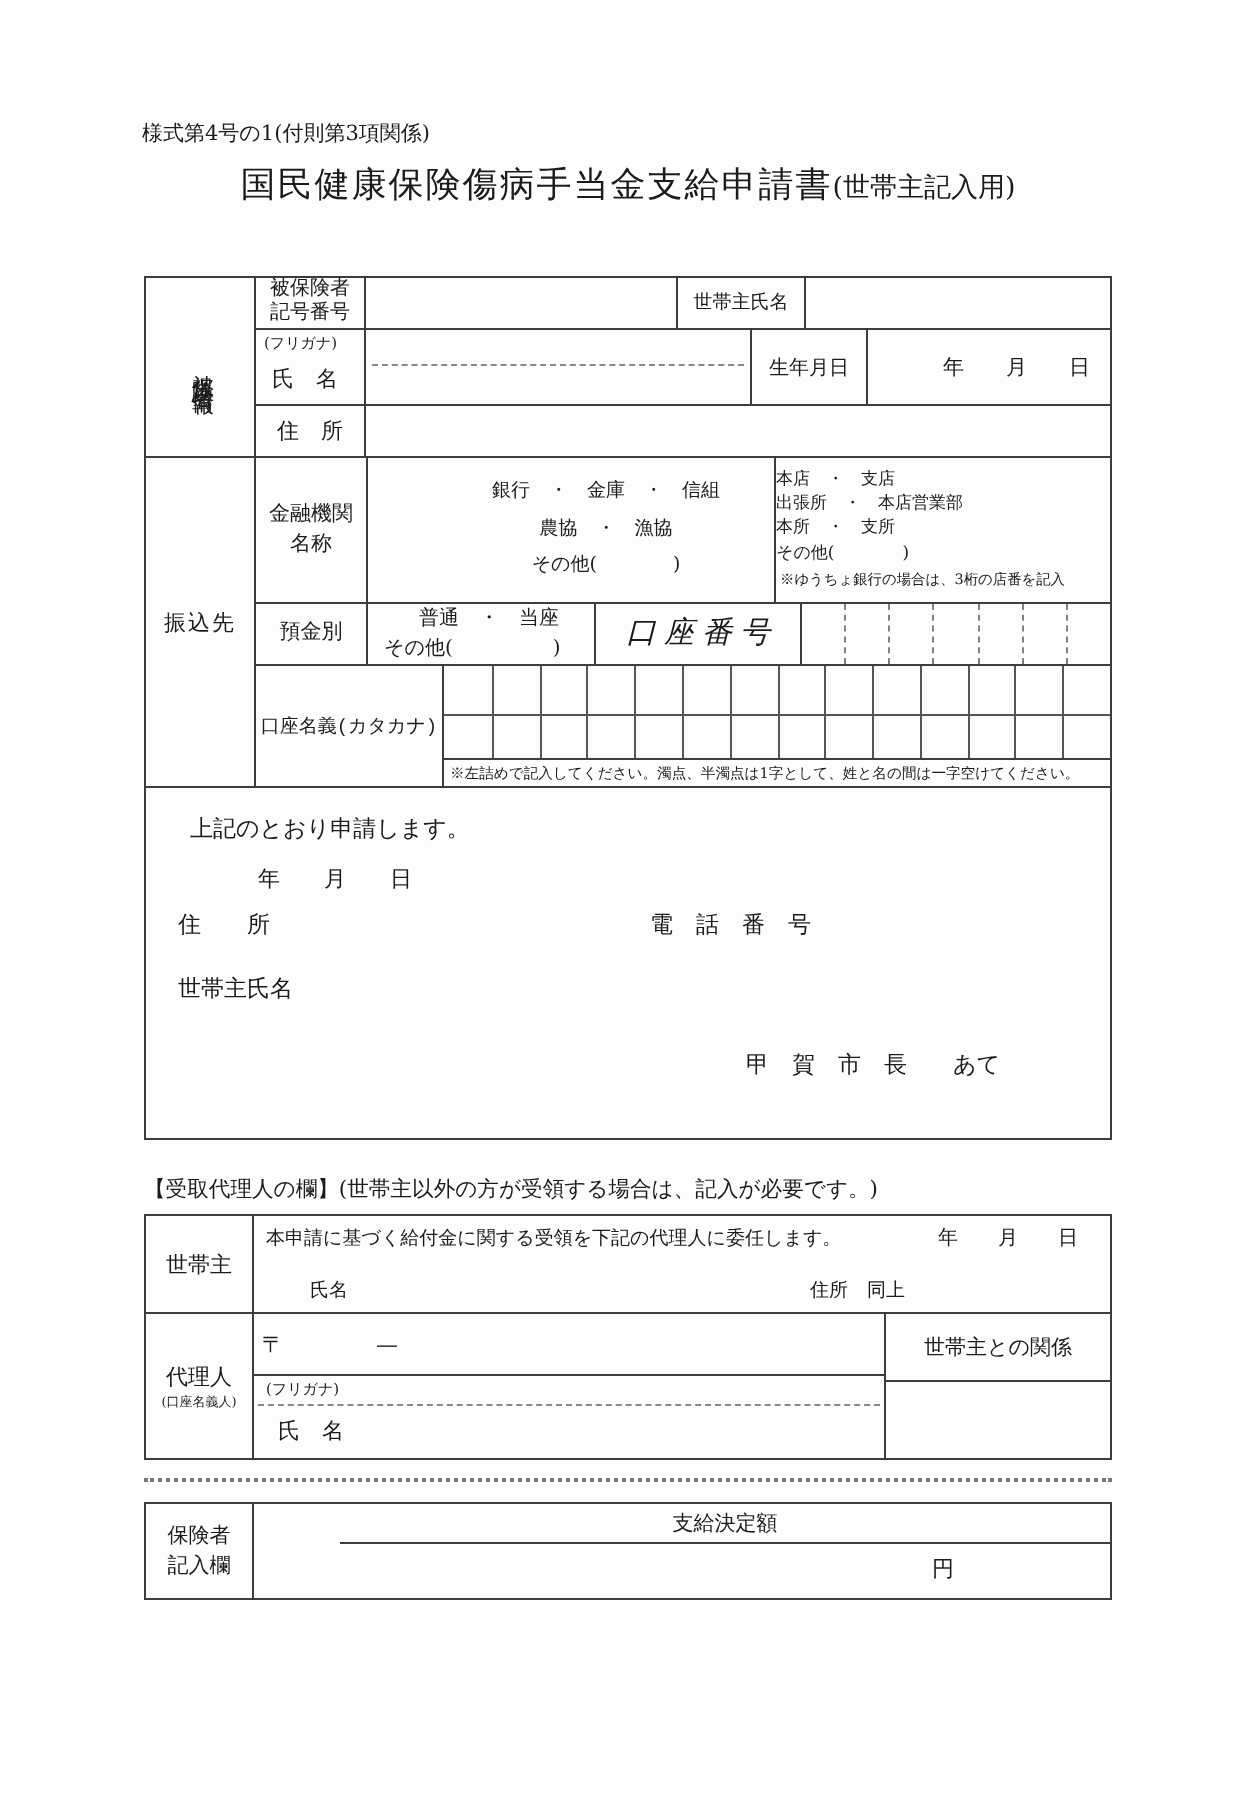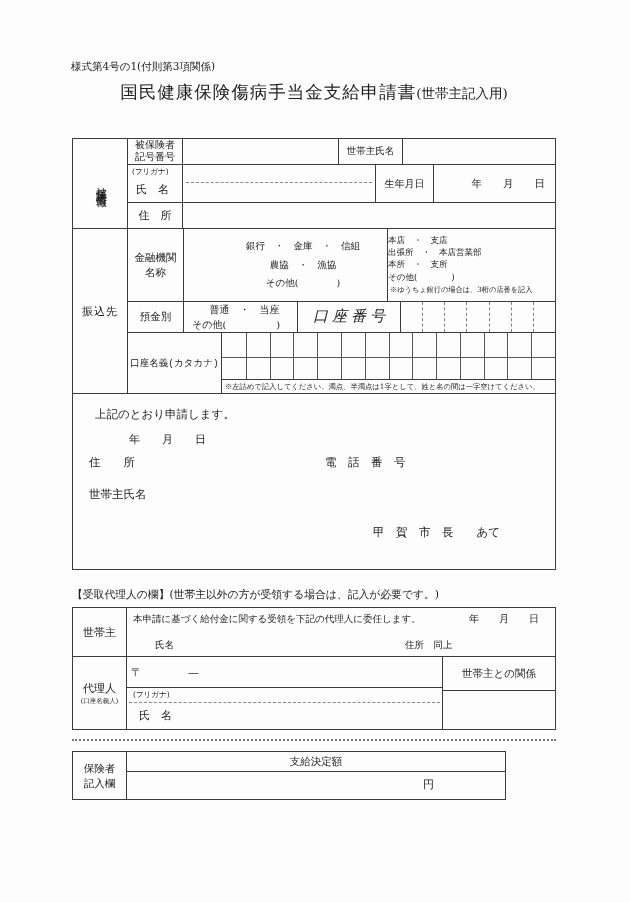--- a/index.html
+++ b/index.html
@@ -98,21 +98,21 @@
   .c2-furi { position:absolute; left:6px; top:2px; font-size:7.5px; }
   .c2-dash { position:absolute; left:2px; right:2px; top:14px; border-bottom:1px dashed #888; }
   .c2-nm { position:absolute; left:12px; bottom:6px; font-size:11px; }
   .c2-right { flex:1; display:flex; flex-direction:column; }
   .c2-rel { height:34px; border-bottom:1px solid #3c3c3c; display:flex; align-items:center; justify-content:center; font-size:10.5px; }
   .c2-rel-val { flex:1; }
 
   .dotted-sep { left:72px; top:739px; width:484px; border-top:2px dotted #777; }
 
   
-  .ins-table { left:72px; top:751px; width:434px; height:49px; border:1.5px solid #3c3c3c; display:flex; }
+  .ins-table { left:72px; top:751px; width:484px; height:49px; border:1.5px solid #3c3c3c; display:flex;gap:43px; }
   .ins-lab { width:54px; border-right:1px solid #3c3c3c; display:flex; flex-direction:column; align-items:center; justify-content:center; font-size:10.5px; line-height:1.4; }
   .ins-body { flex:1; display:flex; flex-direction:column; }
   .ins-head { height:20px; border-bottom:1px solid #3c3c3c; display:flex; align-items:center; justify-content:center; font-size:10.5px; }
   .ins-val { flex:1; position:relative; }
   .ins-yen { position:absolute; left:296px; top:5px; font-size:11px; }
 </style>
 </head>
 <body>
 
 <div class="page">

